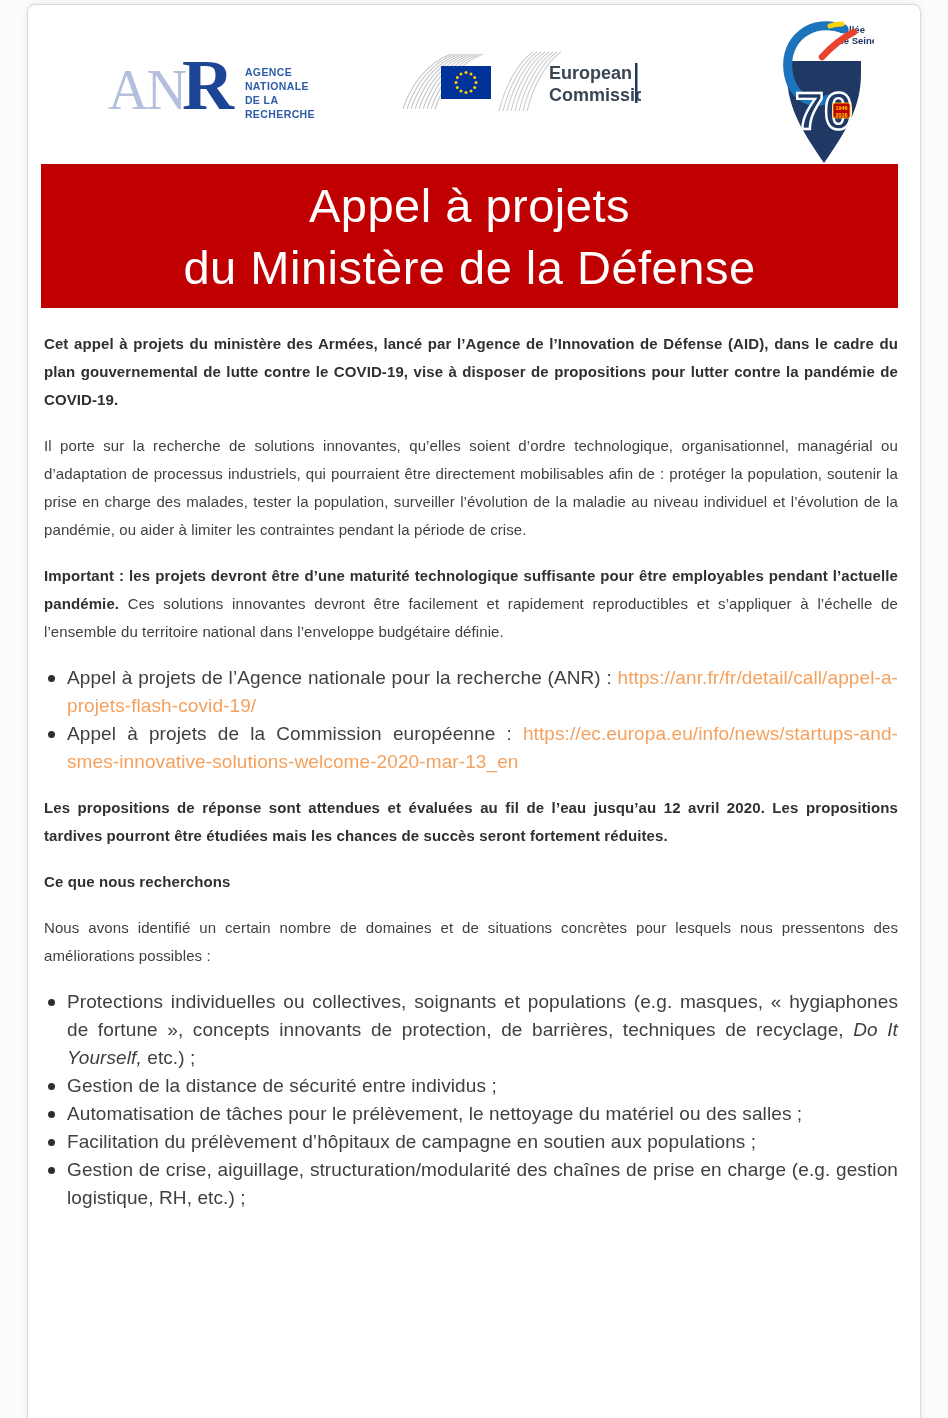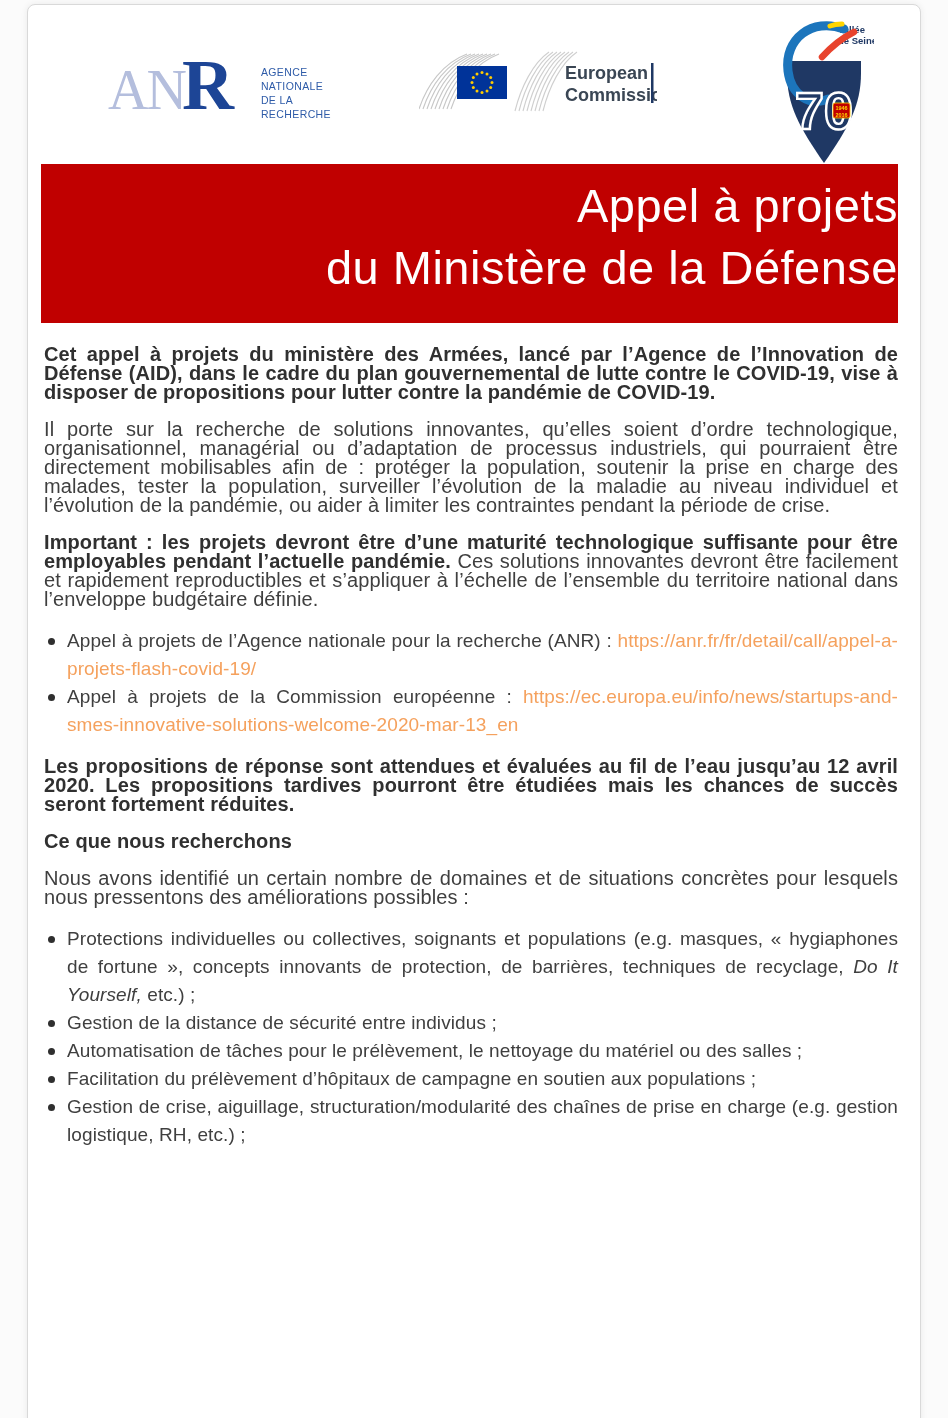--- a/index.html
+++ b/index.html
@@ -20,33 +20,33 @@
     position:absolute;left:27px;top:4px;width:894px;height:1500px;
     background:#ffffff;border:1px solid #d9d9d9;border-radius:8px 8px 0 0;
     box-shadow:0 0 7px rgba(0,0,0,.07);
   }
   
   .header{height:159px;display:flex;align-items:center;padding-left:80px;position:relative}
   .anr-logo{display:flex;align-items:flex-end}
   .anr-letters{font-family:"Liberation Serif","DejaVu Serif",serif;line-height:1}
   .anr-an{font-size:56px;color:var(--anr_light);letter-spacing:-2px}
   .anr-r{font-size:72px;color:var(--anr_blue);font-weight:bold;margin-left:-3px}
-  .anr-text{margin-left:27px;font-size:10.5px;font-weight:normal;color:#2E5BA8;
+  .anr-text{margin-left:11px;font-size:10.5px;font-weight:bold;color:#2E5BA8;
     line-height:14px;letter-spacing:.4px}
   .ec-logo{margin-left:88px}
   .seine-logo{margin-left:auto;margin-right:46px;align-self:flex-start;margin-top:12px}
   
   .banner{
     margin:0 22px 0 13px;background:var(--banner_bg);color:#ffffff;
-    text-align:right;padding:11px 0 24px;
+    text-align:center;padding:11px 0 9px;
   }
   .banner div{font-size:47px;line-height:62px;font-weight:400;letter-spacing:.5px}
   
   .content{padding:22px 22px 0 16px}
-  .content p{font-size:20px;line-height:19px;text-align:justify;margin-bottom:18px;
+  .content p{font-size:15px;line-height:28px;text-align:justify;margin-bottom:18px;
     letter-spacing:.1px}
   .bold{font-weight:bold;color:#303030}
   ul{list-style:none;margin-bottom:18px}
   li{font-size:19px;line-height:28px;text-align:justify;position:relative;
     padding-left:23px;letter-spacing:.1px}
   li::before{content:"";position:absolute;left:4px;top:10.5px;width:7px;height:7px;
     border-radius:50%;background:#2f2f2f}
   a.doc-link{color:var(--link);text-decoration:none}
   em{}
 </style>

